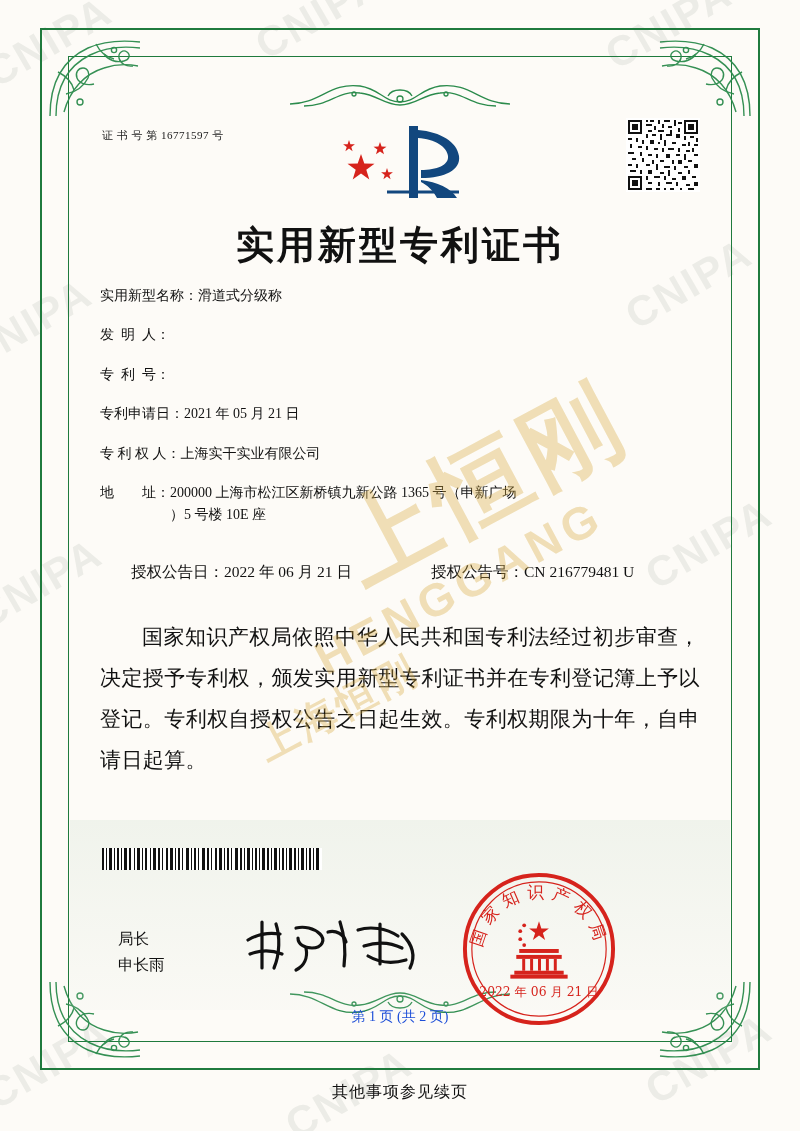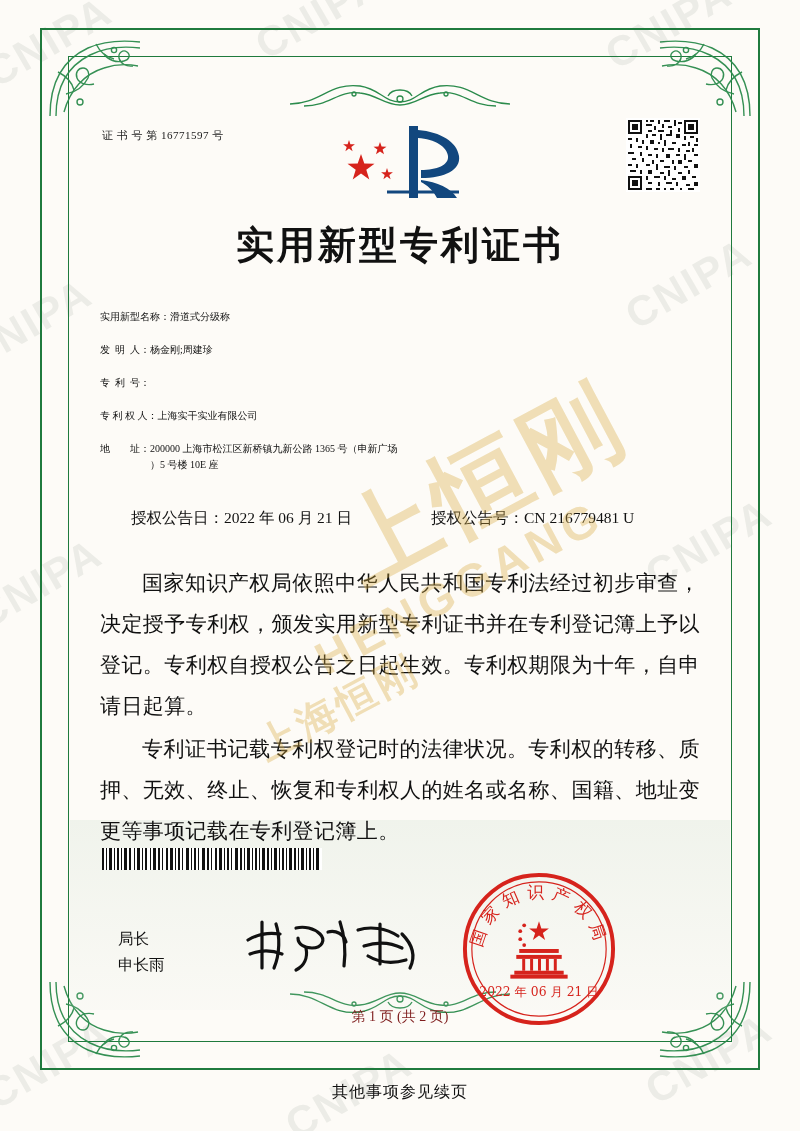--- a/index.html
+++ b/index.html
@@ -132,26 +132,26 @@
   }
   .qr svg { display: block; }
 
   .title {
     text-align: center;
     font-size: 38px;
     font-weight: bold;
     letter-spacing: 3px;
     color: #111;
     margin-top: 10px;
-    margin-bottom: 38px;
+    margin-bottom: 14px;
     font-family: "DejaVu Serif", "Liberation Serif", serif;
   }
 
   .field {
-    font-size: 10px;
+    font-size: 14px;
     color: #111;
     line-height: 1.6;
     margin-bottom: 17px;
     display: flex;
     align-items: flex-start;
   }
   .field .label {
     flex: 0 0 auto;
     white-space: pre;
   }
@@ -221,21 +221,21 @@
   }
   .seal svg { width: 100%; height: 100%; }
 
   .page-no {
     position: absolute;
     left: 0;
     right: 0;
     bottom: 44px;
     text-align: center;
     font-size: 14px;
-    color: #7f1d1d;
+    color: #1d4ed8;
     z-index: 3;
   }
   .footer-note {
     position: absolute;
     left: 0;
     right: 0;
     top: 1082px;
     text-align: center;
     font-size: 16px;
     color: #111;
@@ -516,24 +516,27 @@
     </div>
 
     <div class="title">实用新型专利证书</div>
 
     <div class="field">
       <span class="label">实用新型名称：</span>
       <span class="value">滑道式分级称</span>
     </div>
     <div class="field">
       <span class="label">发  明  人：</span>
-      <span class="value">杨金刚;周建珍</span>
     </div>
     <div class="field">
       <span class="label">专  利  号：</span>
+    </div>
+    <div class="field">
+      <span class="label">专利申请日：</span>
+      <span class="value">2021 年 05 月 21 日</span>
     </div>
     <div class="field">
       <span class="label">专 利 权 人：</span>
       <span class="value">上海实干实业有限公司</span>
     </div>
 
     <div class="field">
       <span class="label">地        址：</span>
       <span class="value">
         <span>200000  上海市松江区新桥镇九新公路 1365 号（申新广场</span><br>
@@ -544,21 +547,20 @@
     <div class="two-col">
       <div class="col-a">
         <span>授权公告日：</span><span>2022 年 06 月 21 日</span>
       </div>
       <div class="col-b">
         <span>授权公告号：</span><span>CN 216779481 U</span>
       </div>
     </div>
 
     <p class="para">国家知识产权局依照中华人民共和国专利法经过初步审查，决定授予专利权，颁发实用新型专利证书并在专利登记簿上予以登记。专利权自授权公告之日起生效。专利权期限为十年，自申请日起算。</p>
-    <p class="para">专利证书记载专利权登记时的法律状况。专利权的转移、质押、无效、终止、恢复和专利权人的姓名或名称、国籍、地址变更等事项记载在专利登记簿上。</p>
   </div>
 
   <div class="bottom">
     <div class="barcode">
       <svg viewBox="0 0 220 22" width="220" height="22" shape-rendering="crispEdges">
         <rect width="220" height="22" fill="#fff"></rect>
         <g fill="#111">
           <rect x="0" y="0" width="2" height="22"></rect>
             <rect x="4" y="0" width="1" height="22"></rect>
           <rect x="7" y="0" width="3" height="22"></rect>

